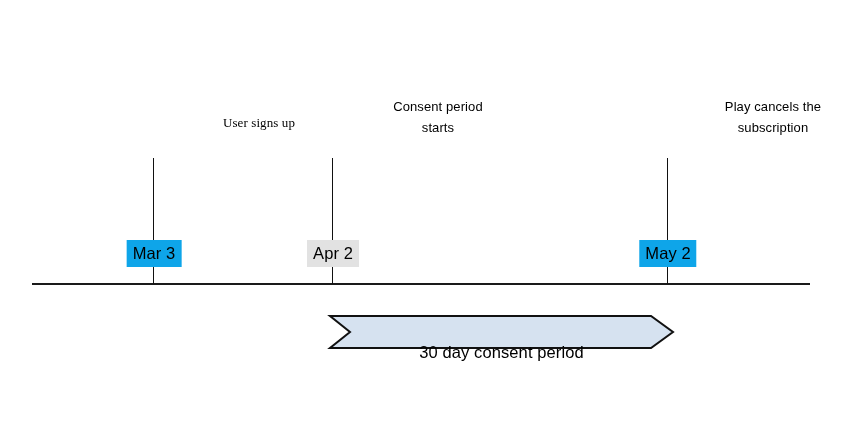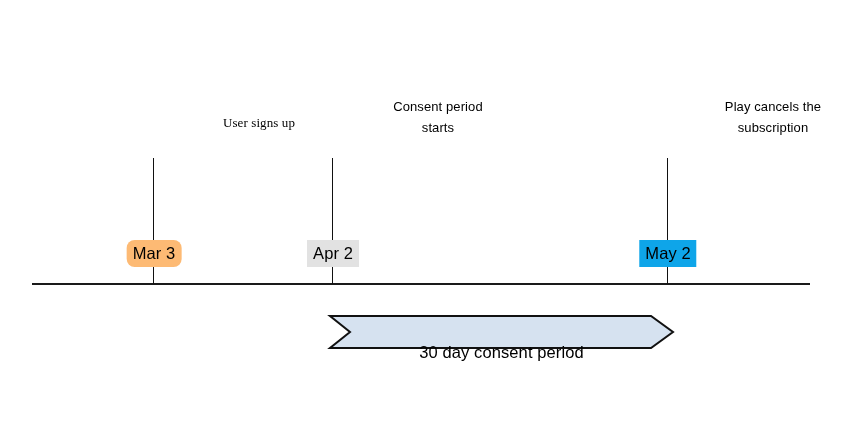--- a/index.html
+++ b/index.html
@@ -94,21 +94,21 @@
 </head>
 <body>
 
 <div id="canvas">
 
   <div class="axis-line" style="left: 32px; top: 283px; width: 778px; border-top-width: 2px; border-top-color: rgb(26, 26, 26);"></div>
 
   <div class="event" id="event-0" style="left: 154px;">
     <div class="event-caption" style="top: 112px; font-family: Liberation Serif, serif;">User signs up</div>
     <div class="event-tick" style="top: 158px; height: 126px; border-left-color: rgb(17, 17, 17);"></div>
-    <div class="event-date" style="top: 240px; background: #fdba74; border-radius: 8px;">Mar 3</div>
+    <div class="event-date" style="top: 240px; background: #0ea5e9;">Mar 3</div>
   </div>
 
   <div class="event" id="event-1" style="left: 333px;">
     <div class="event-caption" style="top: 96px;">Consent period
 starts</div>
     <div class="event-tick" style="top: 158px; height: 126px; border-left-color: rgb(17, 17, 17);"></div>
     <div class="event-date" style="top: 240px; background: rgb(226, 226, 226); text-align: right;">Apr 2</div>
   </div>
 
   <div class="event" id="event-2" style="left: 668px;">

